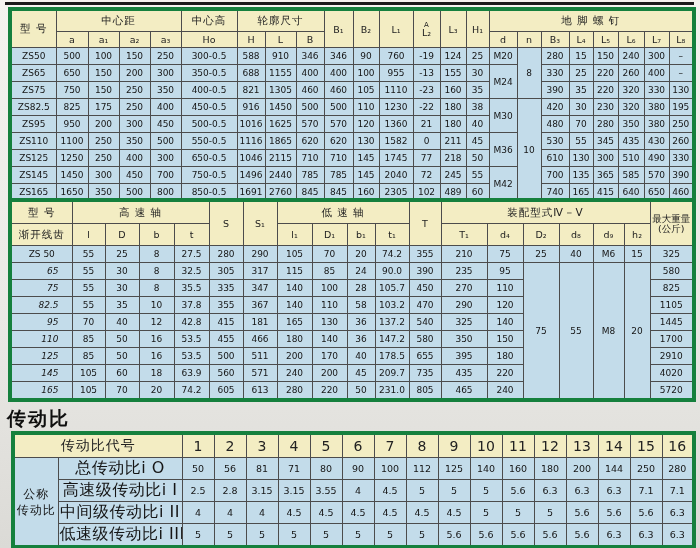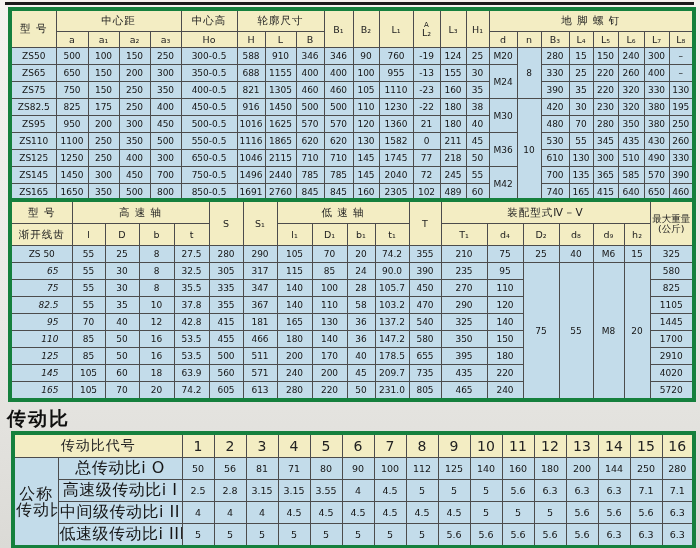--- a/index.html
+++ b/index.html
@@ -31,21 +31,21 @@
   .t2 tbody td{height:16px;}
   .t2 td.mright{text-align:right;padding-right:13px;font-style:italic;}
   .wt .ln{display:block;line-height:10px;font-size:9.5px;}
   
   .t3-title{position:absolute;left:7px;top:406px;font-size:19px;font-weight:700;
             letter-spacing:2px;color:#0e0e0e;}
   .t3{left:11px;top:431px;width:681px;height:110px;}
   .t3 thead th{height:22px;font-size:14px;}
   .t3 tbody td{height:21px;font-size:9.5px;}
   .t3 td.rlabel{font-size:16px;letter-spacing:0.5px;}
-  .t3 td.nominal{font-size:16px;letter-spacing:1px;}
+  .t3 td.nominal{font-size:12px;letter-spacing:1px;}
   .t3 td.nominal div{line-height:16px;}
 </style>
 </head>
 <body>
 
 <div class="top-rule"></div>
 
 <table class="t1">
   <colgroup>
     <col style="width:46px">

